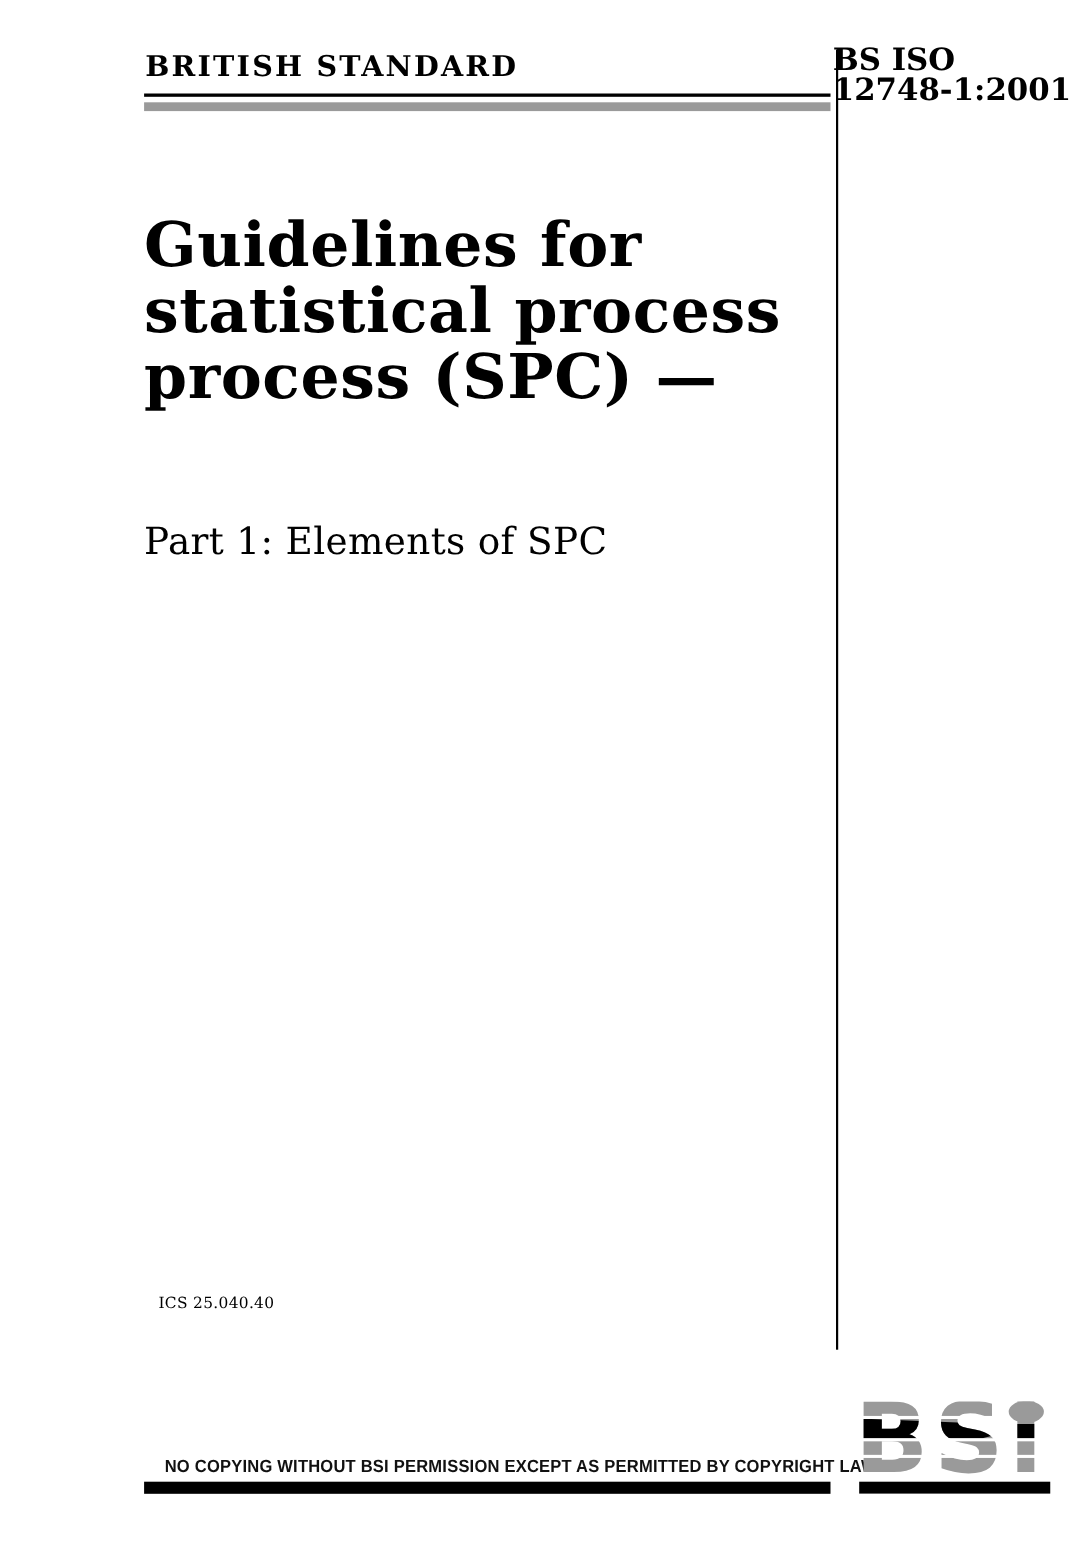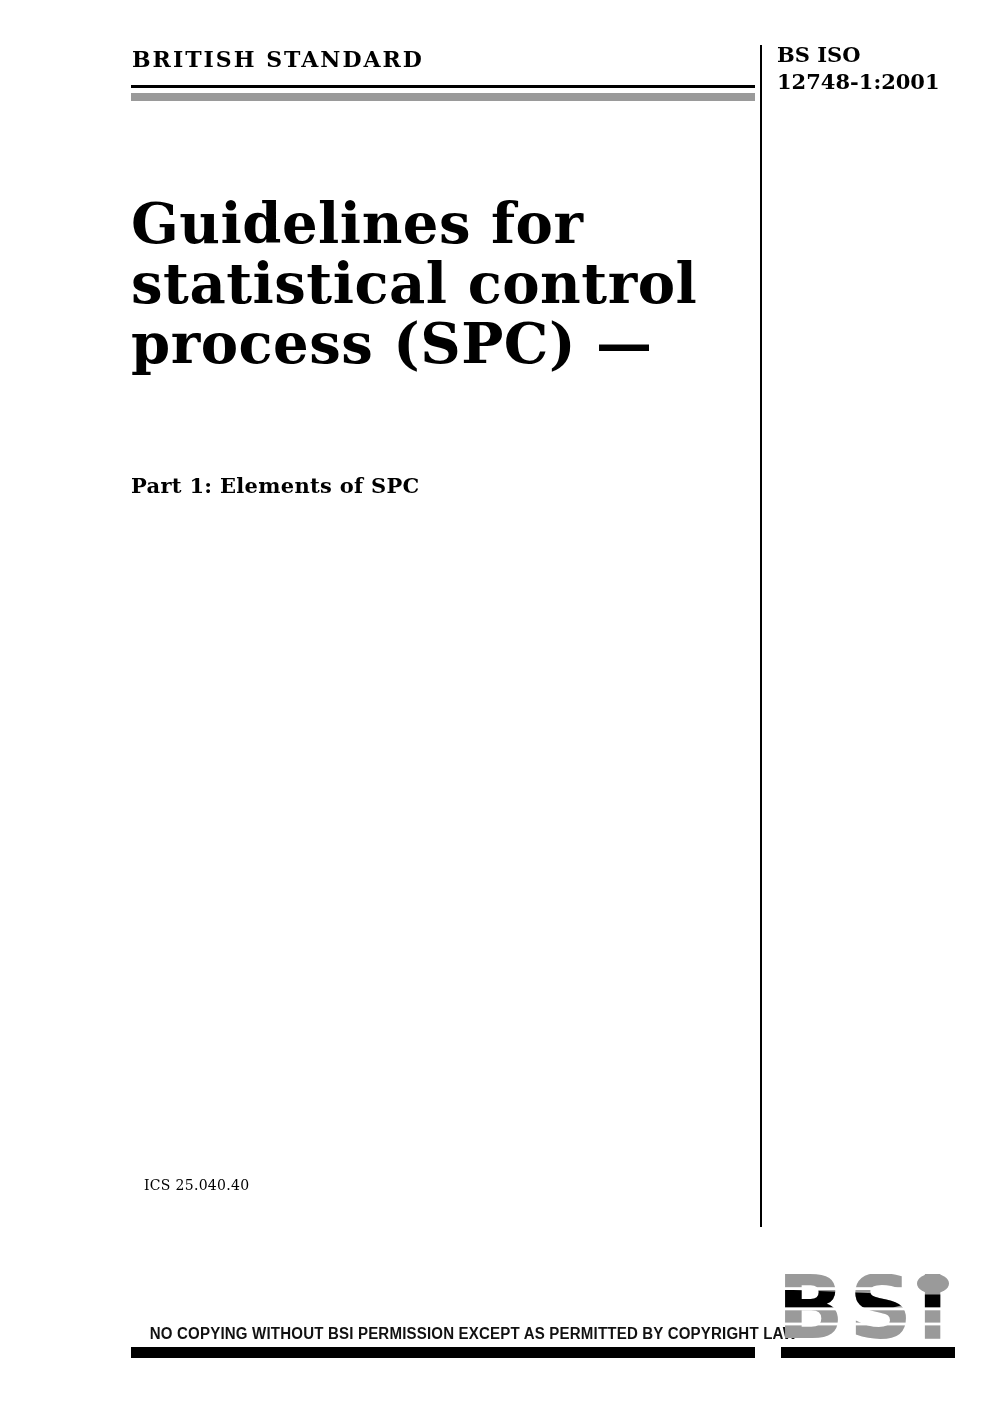--- a/index.html
+++ b/index.html
@@ -15,21 +15,21 @@
     overflow: hidden;
     font-family: "DejaVu Serif", serif;
     color: #000;
   }
 
   
   .kicker {
     position: absolute;
     left: 132px;
     top: 46px;
-    font-size: 22px;
+    font-size: 26px;
     font-weight: bold;
     letter-spacing: 2px;
     white-space: nowrap;
   }
   .rule-black {
     position: absolute;
     left: 131px;
     top: 85px;
     width: 624px;
     height: 3px;
@@ -46,23 +46,23 @@
   .vrule {
     position: absolute;
     left: 760px;
     top: 45px;
     width: 2px;
     height: 1182px;
     background: #000;
   }
   .docref {
     position: absolute;
-    left: 777px;
+    left: 757px;
     top: 41px;
-    font-size: 21px;
+    font-size: 28px;
     font-weight: bold;
     line-height: 27px;
     white-space: nowrap;
   }
 
   
   .title {
     position: absolute;
     left: 131px;
     top: 193px;
@@ -72,22 +72,22 @@
     line-height: 60px;
     letter-spacing: 0.5px;
     white-space: nowrap;
   }
   .title .tl { display: block; }
   .subtitle {
     position: absolute;
     left: 131px;
     top: 473px;
     margin: 0;
-    font-size: 21px;
-    font-weight: bold;
+    font-size: 34px;
+    font-weight: normal;
     letter-spacing: 0.3px;
     white-space: nowrap;
   }
 
   
   .ics {
     position: absolute;
     left: 132px;
     top: 1177px;
     font-size: 14px;
@@ -134,21 +134,21 @@
     <div>BS ISO</div>
     <div>12748-1:2001</div>
   </div>
 
   <div class="rule-black"></div>
   <div class="rule-gray"></div>
   <div class="vrule"></div>
 
   <h1 class="title">
     <span class="tl">Guidelines for</span>
-    <span class="tl">statistical control</span>
+    <span class="tl">statistical process</span>
     <span class="tl">process (SPC) —</span>
   </h1>
   <h2 class="subtitle">Part 1: Elements of SPC</h2>
 
   <div class="ics">ICS 25.040.40</div>
   <div class="copyright">NO COPYING WITHOUT BSI PERMISSION EXCEPT AS PERMITTED BY COPYRIGHT LAW</div>
   <div class="bar-main"></div>
 
   <svg class="logo" width="174" height="84" viewBox="0 0 174 84" aria-hidden="true">
     <defs>

